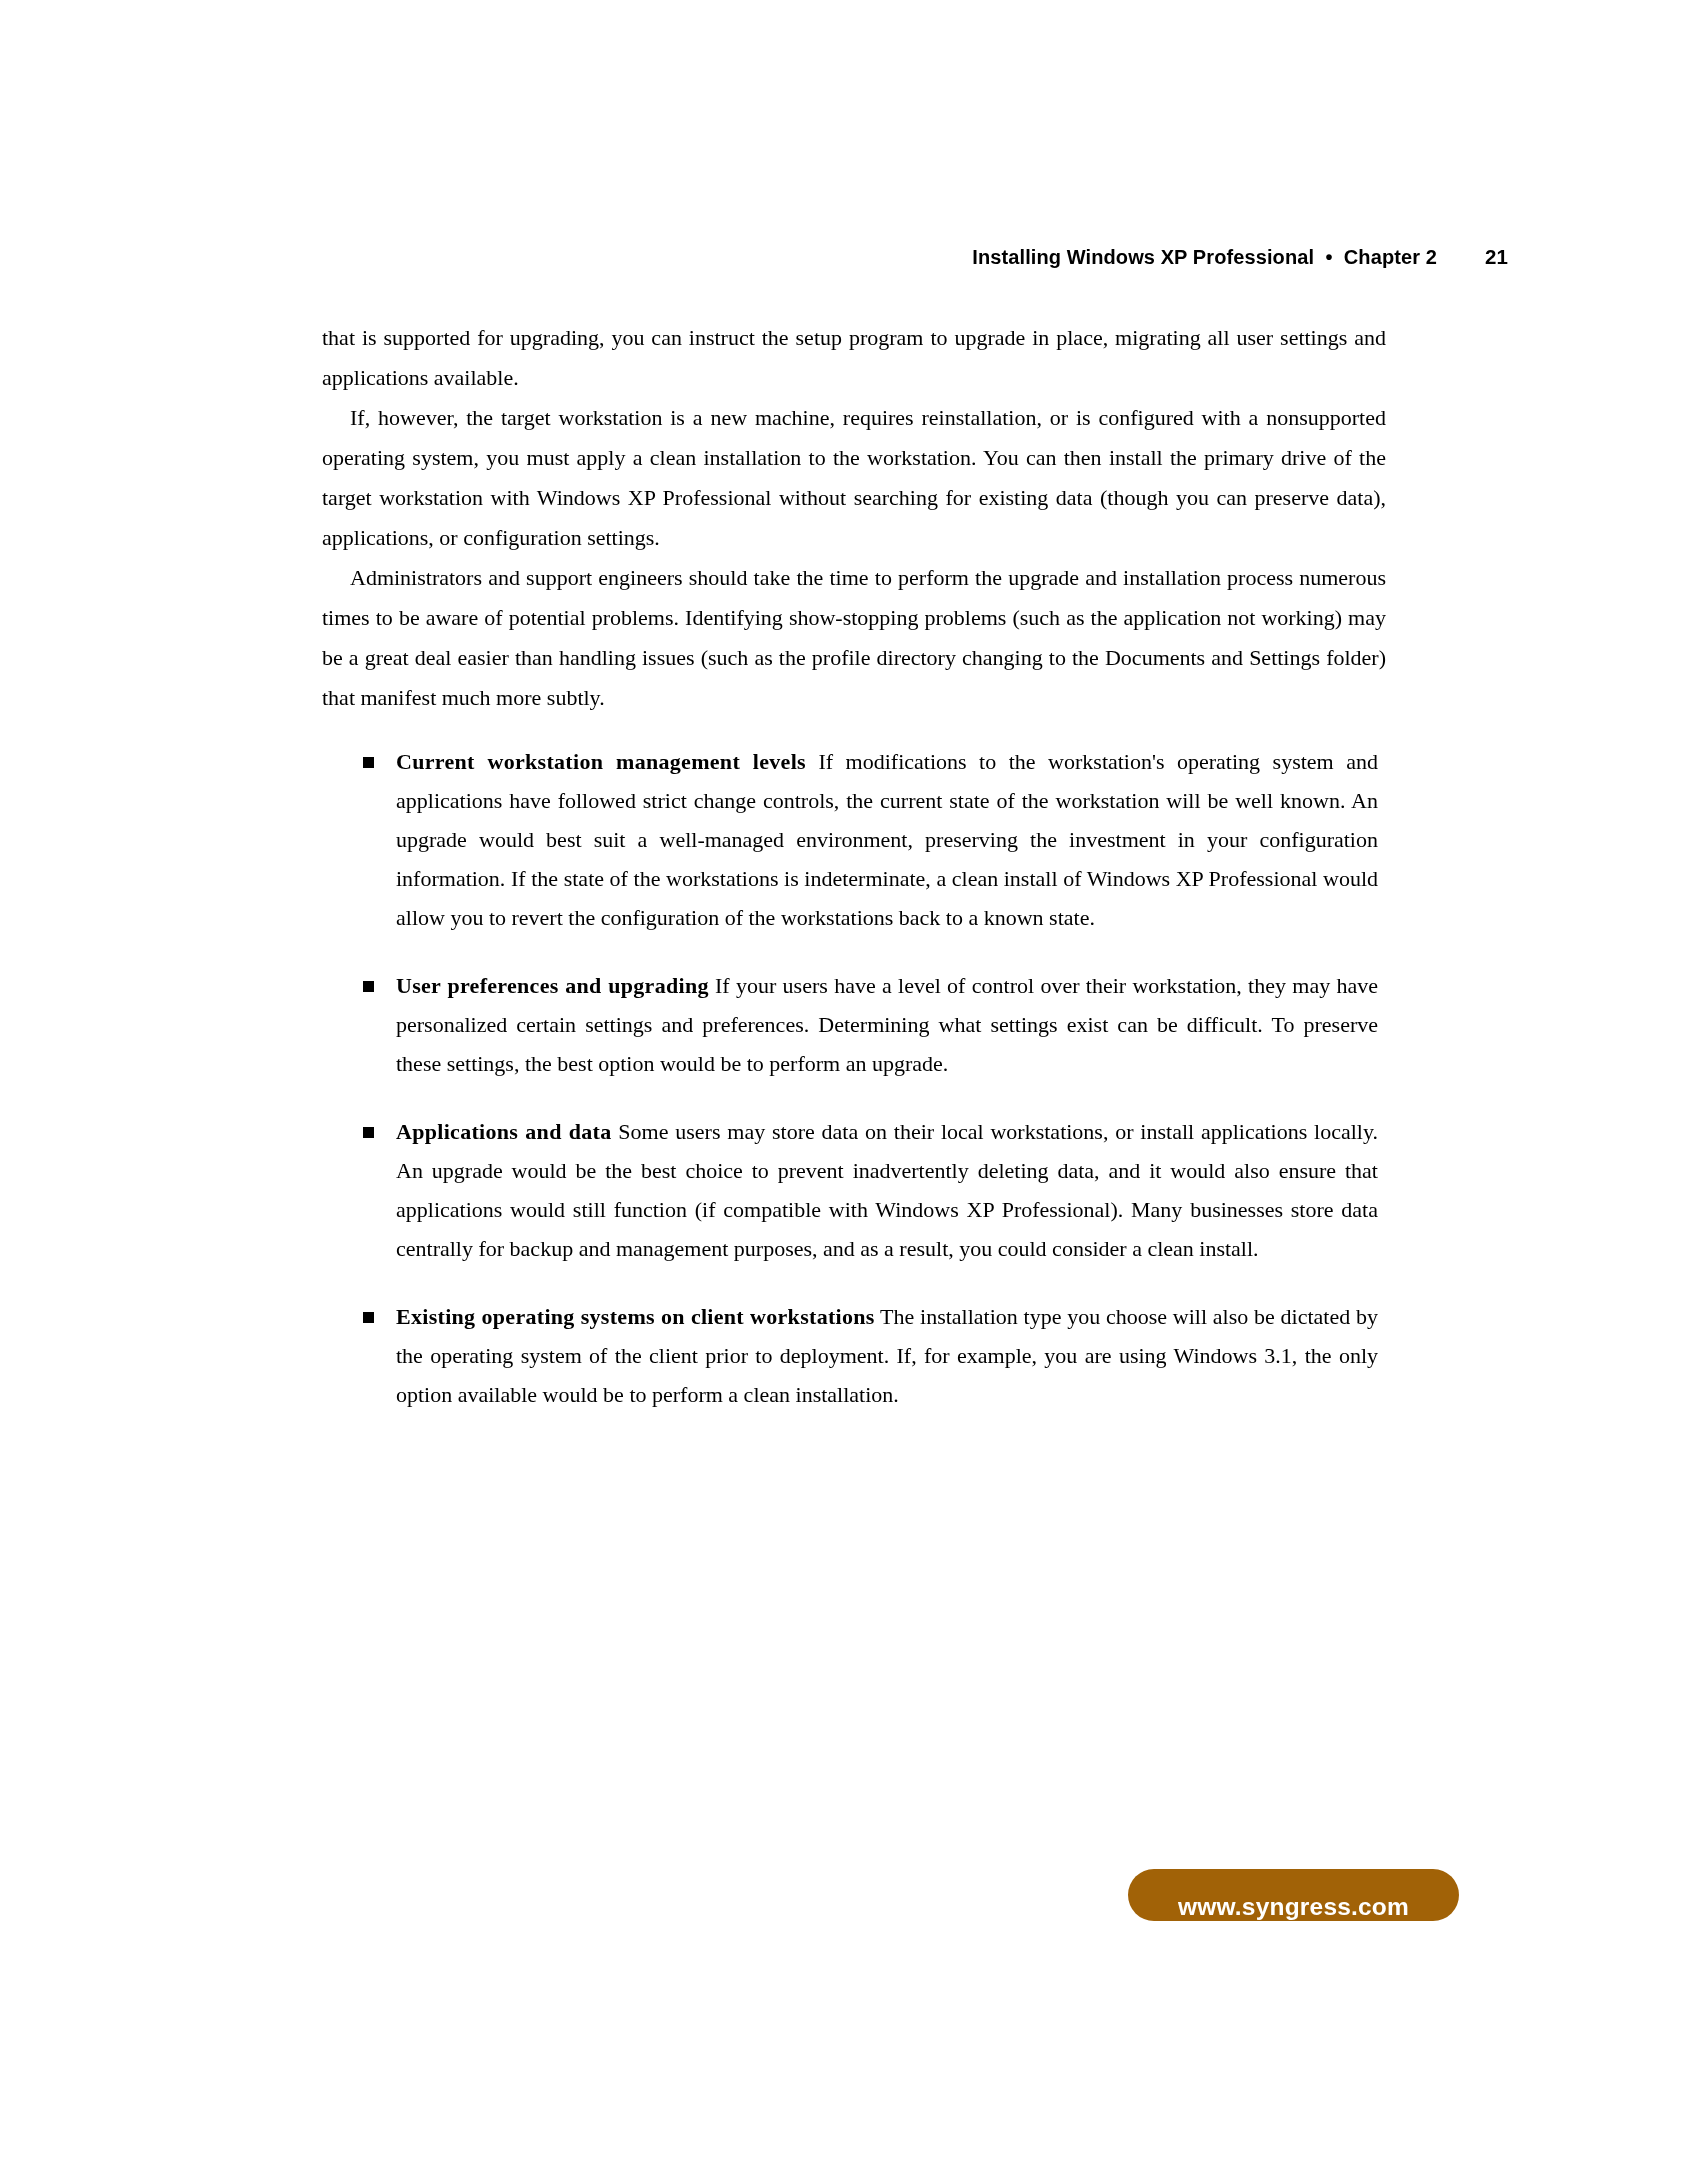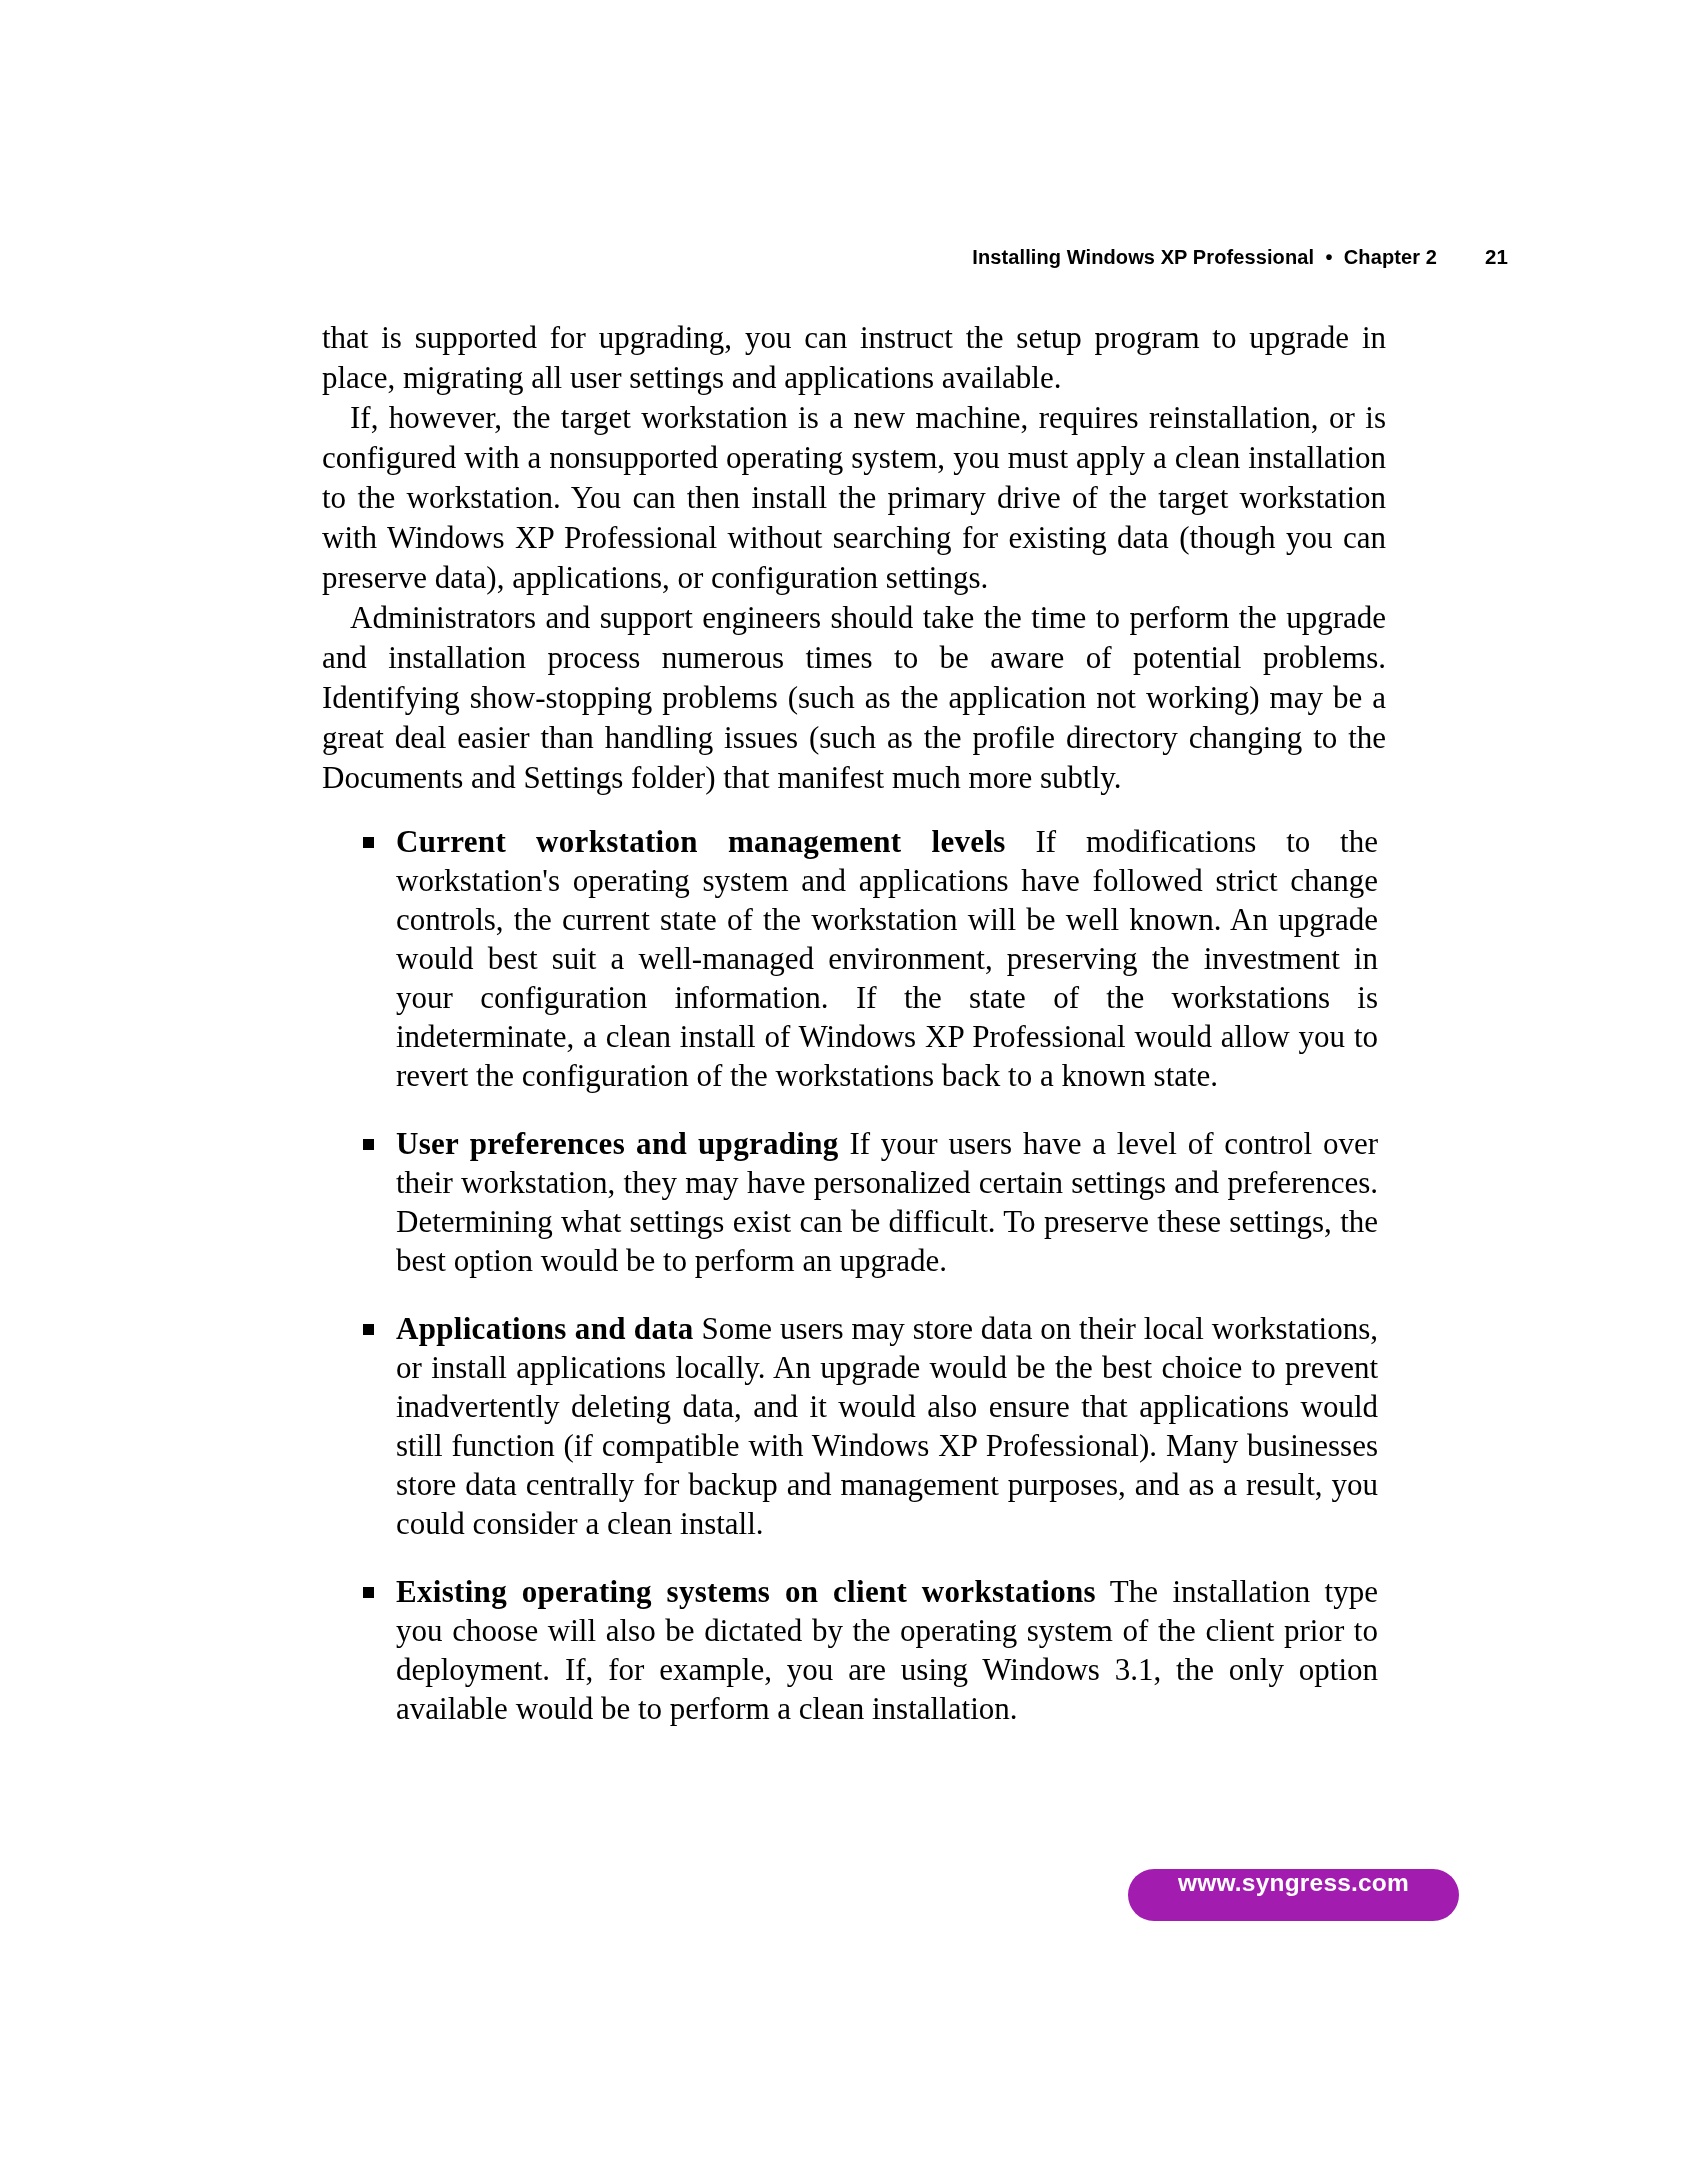--- a/index.html
+++ b/index.html
@@ -44,21 +44,21 @@
     margin-left: 48px;
     font-size: 20.5px;
   }
 
   
   .body-col {
     position: absolute;
     top: 318px;
     left: 322px;
     width: 1064px;
-    font-size: 31px;
+    font-size: 22px;
     line-height: 40px;
     text-align: justify;
     text-justify: inter-word;
   }
   p.para {
     margin: 0;
     text-indent: 0;
   }
   p.para.indent {
     text-indent: 28px;
@@ -95,24 +95,24 @@
     letter-spacing: 0.3px;
   }
 
   
   .footer-badge {
     position: absolute;
     left: 1128px;
     top: 1869px;
     width: 331px;
     height: 52px;
-    background: #a21caf;
+    background: #a16207;
     border-radius: 26px;
     display: flex;
-    align-items: flex-start;
+    align-items: flex-end;
     justify-content: center;
   }
   .footer-badge span {
     color: #ffffff;
     font-family: "Liberation Sans", sans-serif;
     font-weight: bold;
     font-size: 24.5px;
     letter-spacing: 0.2px;
   }
 </style>

